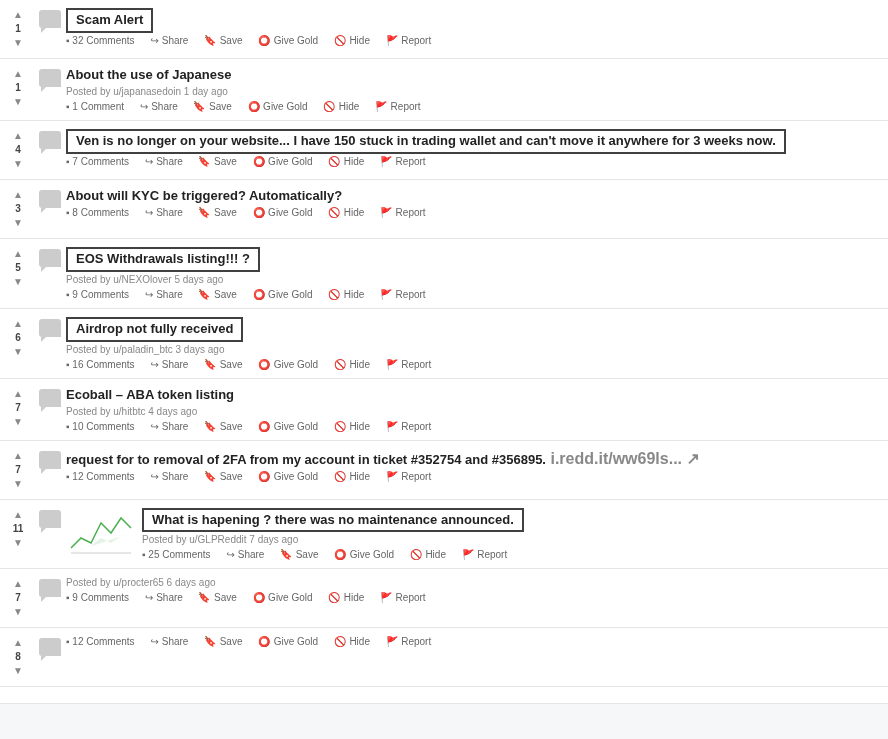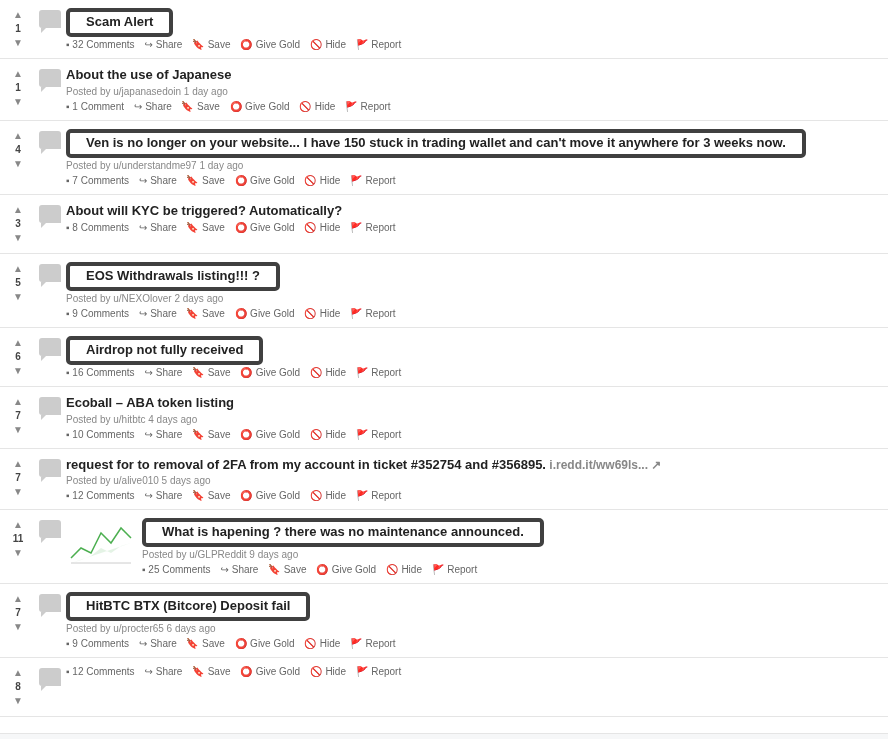--- a/index.html
+++ b/index.html
@@ -92,40 +92,40 @@
       margin-bottom: 2px;
     }
     .post-meta {
       font-size: 10px;
       color: #888;
       margin-bottom: 4px;
     }
     .post-actions {
       display: flex;
       align-items: center;
-      gap: 10px;
+      gap: 16px;
       flex-wrap: wrap;
       font-size: 10px;
       color: #666;
     }
     .action-item {
       display: flex;
       align-items: center;
       gap: 2px;
       cursor: pointer;
       color: #666;
     }
     .post-title.highlighted {
-      border: 4px solid #404040;
-      padding: 2px 16px;
-      border-radius: 5px;
+      border: 2px solid #404040;
+      padding: 2px 8px;
+      border-radius: 0;
       display: inline-block;
     }
     .external-link {
-      font-size: 12px;
+      font-size: 16px;
       color: #888;
     }
   </style>
 </head>
 <body>
 
 <div class="post-list">
 <div class="post-item">
       <div class="vote-col">
         <span class="vote-arrow up">▲</span>
@@ -168,21 +168,21 @@
     </div>
     <div class="post-item">
       <div class="vote-col">
         <span class="vote-arrow up">▲</span>
         <span class="vote-count">4</span>
         <span class="vote-arrow down">▼</span>
       </div>
       <div class="comment-icon-col">
         <div class="comment-icon"></div>
       </div>
-      <div class="post-content"><div class="post-title highlighted">Ven is no longer on your website... I have 150 stuck in trading wallet and can't move it anywhere for 3 weeks now.</div><div class="post-meta">Posted by u/understandme97 1 day ago</div><div class="post-actions">
+      <div class="post-content"><div class="post-title highlighted">Ven is no longer on your website... I have 150 stuck in trading wallet and can't move it anywhere for 3 weeks now.</div><div class="post-actions">
           <span class="action-item">▪ 7 Comments</span>
           <span class="action-item">↪ Share</span>
           <span class="action-item">🔖 Save</span>
           <span class="action-item">⭕ Give Gold</span>
           <span class="action-item">🚫 Hide</span>
           <span class="action-item">🚩 Report</span>
         </div></div>
     </div>
     <div class="post-item">
       <div class="vote-col">
@@ -207,39 +207,39 @@
     </div>
     <div class="post-item">
       <div class="vote-col">
         <span class="vote-arrow up">▲</span>
         <span class="vote-count">5</span>
         <span class="vote-arrow down">▼</span>
       </div>
       <div class="comment-icon-col">
         <div class="comment-icon"></div>
       </div>
-      <div class="post-content"><div class="post-title highlighted">EOS Withdrawals listing!!! ?</div><div class="post-meta">Posted by u/NEXOlover 2 days ago</div><div class="post-actions">
+      <div class="post-content"><div class="post-title highlighted">EOS Withdrawals listing!!! ?</div><div class="post-meta">Posted by u/NEXOlover 5 days ago</div><div class="post-actions">
           <span class="action-item">▪ 9 Comments</span>
           <span class="action-item">↪ Share</span>
           <span class="action-item">🔖 Save</span>
           <span class="action-item">⭕ Give Gold</span>
           <span class="action-item">🚫 Hide</span>
           <span class="action-item">🚩 Report</span>
         </div></div>
     </div>
     <div class="post-item">
       <div class="vote-col">
         <span class="vote-arrow up">▲</span>
         <span class="vote-count">6</span>
         <span class="vote-arrow down">▼</span>
       </div>
       <div class="comment-icon-col">
         <div class="comment-icon"></div>
       </div>
-      <div class="post-content"><div class="post-title highlighted">Airdrop not fully received</div><div class="post-actions">
+      <div class="post-content"><div class="post-title highlighted">Airdrop not fully received</div><div class="post-meta">Posted by u/paladin_btc 3 days ago</div><div class="post-actions">
           <span class="action-item">▪ 16 Comments</span>
           <span class="action-item">↪ Share</span>
           <span class="action-item">🔖 Save</span>
           <span class="action-item">⭕ Give Gold</span>
           <span class="action-item">🚫 Hide</span>
           <span class="action-item">🚩 Report</span>
         </div></div>
     </div>
     <div class="post-item">
       <div class="vote-col">
@@ -267,21 +267,20 @@
       <div class="vote-col">
         <span class="vote-arrow up">▲</span>
         <span class="vote-count">7</span>
         <span class="vote-arrow down">▼</span>
       </div>
       <div class="comment-icon-col">
         <div class="comment-icon"></div>
       </div>
       <div class="post-content">
         <div class="post-title">request for to removal of 2FA from my account in ticket #352754 and #356895.<span class="external-link"> i.redd.it/ww69ls... ↗</span></div>
-        <div class="post-meta">Posted by u/alive010 5 days ago</div>
         <div class="post-actions">
           <span class="action-item">▪ 12 Comments</span>
           <span class="action-item">↪ Share</span>
           <span class="action-item">🔖 Save</span>
           <span class="action-item">⭕ Give Gold</span>
           <span class="action-item">🚫 Hide</span>
           <span class="action-item">🚩 Report</span>
         </div>
       </div>
     </div>
@@ -295,39 +294,39 @@
         <div class="comment-icon"></div>
       </div>
       <div class="thumbnail-col">
         <svg width="70" height="50" viewBox="0 0 70 50">
       <rect width="70" height="50" fill="white"></rect>
       <line x1="5" y1="45" x2="65" y2="45" stroke="#ccc" stroke-width="1"></line>
       <polyline points="5,40 15,30 25,35 35,15 45,25 55,10 65,20" fill="none" stroke="#4caf50" stroke-width="1.5"></polyline>
       <polyline points="5,45 15,42 25,38 35,30 45,35 55,28 65,25" fill="rgba(76,175,80,0.15)" stroke="none"></polyline>
     </svg>
       </div>
-      <div class="post-content"><div class="post-title highlighted">What is hapening ? there was no maintenance announced.</div><div class="post-meta">Posted by u/GLPReddit 9 days ago</div><div class="post-actions">
+      <div class="post-content"><div class="post-title highlighted">What is hapening ? there was no maintenance announced.</div><div class="post-meta">Posted by u/GLPReddit 7 days ago</div><div class="post-actions">
           <span class="action-item">▪ 25 Comments</span>
           <span class="action-item">↪ Share</span>
           <span class="action-item">🔖 Save</span>
           <span class="action-item">⭕ Give Gold</span>
           <span class="action-item">🚫 Hide</span>
           <span class="action-item">🚩 Report</span>
         </div></div>
     </div>
     <div class="post-item">
       <div class="vote-col">
         <span class="vote-arrow up">▲</span>
         <span class="vote-count">7</span>
         <span class="vote-arrow down">▼</span>
       </div>
       <div class="comment-icon-col">
         <div class="comment-icon"></div>
       </div>
-      <div class="post-content"><div class="post-title highlighted">HitBTC BTX (Bitcore) Deposit fail</div><div class="post-meta">Posted by u/procter65 6 days ago</div><div class="post-actions">
+      <div class="post-content"><div class="post-meta">Posted by u/procter65 6 days ago</div><div class="post-actions">
           <span class="action-item">▪ 9 Comments</span>
           <span class="action-item">↪ Share</span>
           <span class="action-item">🔖 Save</span>
           <span class="action-item">⭕ Give Gold</span>
           <span class="action-item">🚫 Hide</span>
           <span class="action-item">🚩 Report</span>
         </div></div>
     </div>
     <div class="post-item">
       <div class="vote-col">

